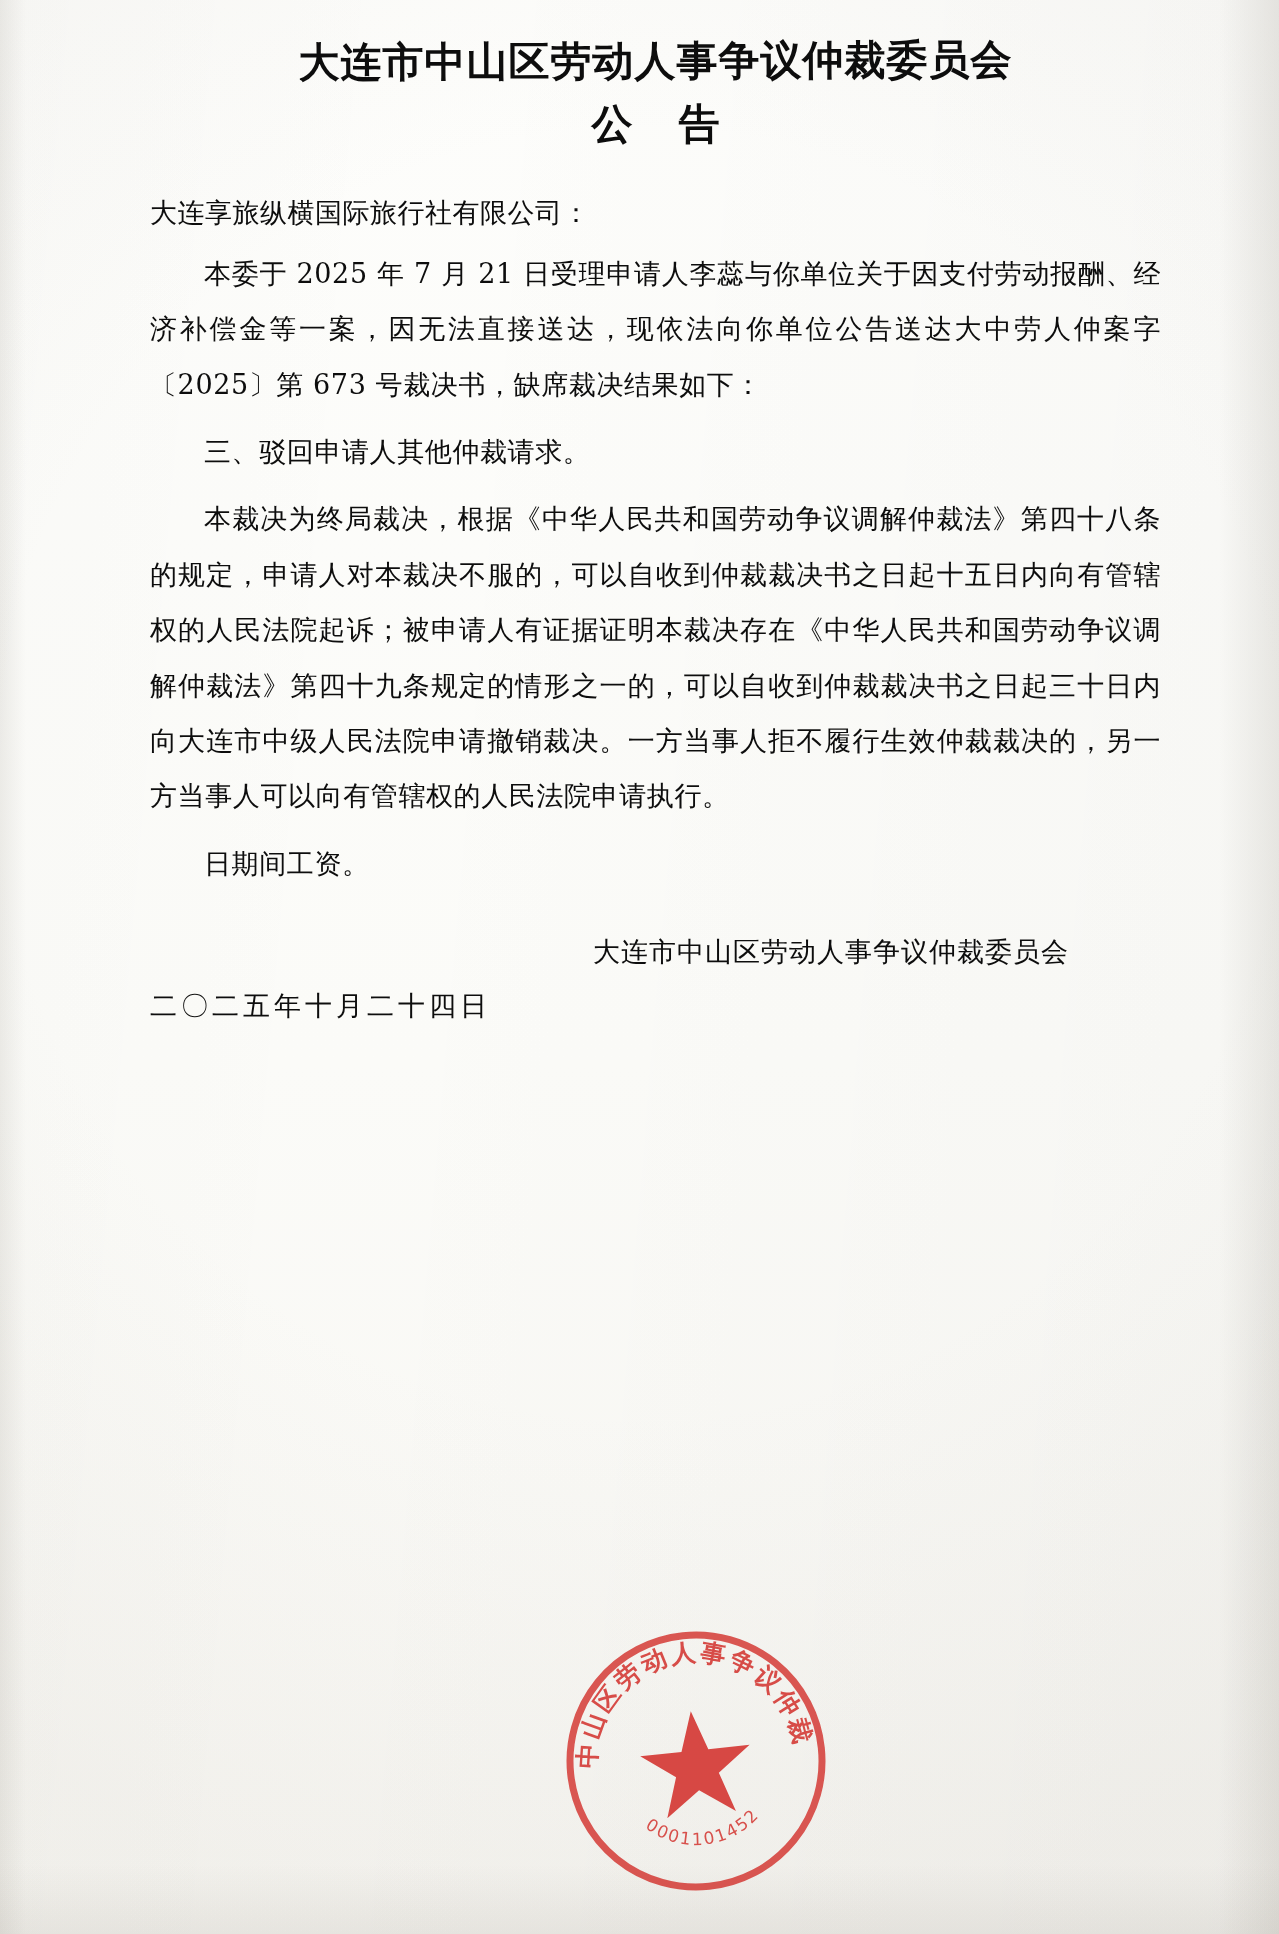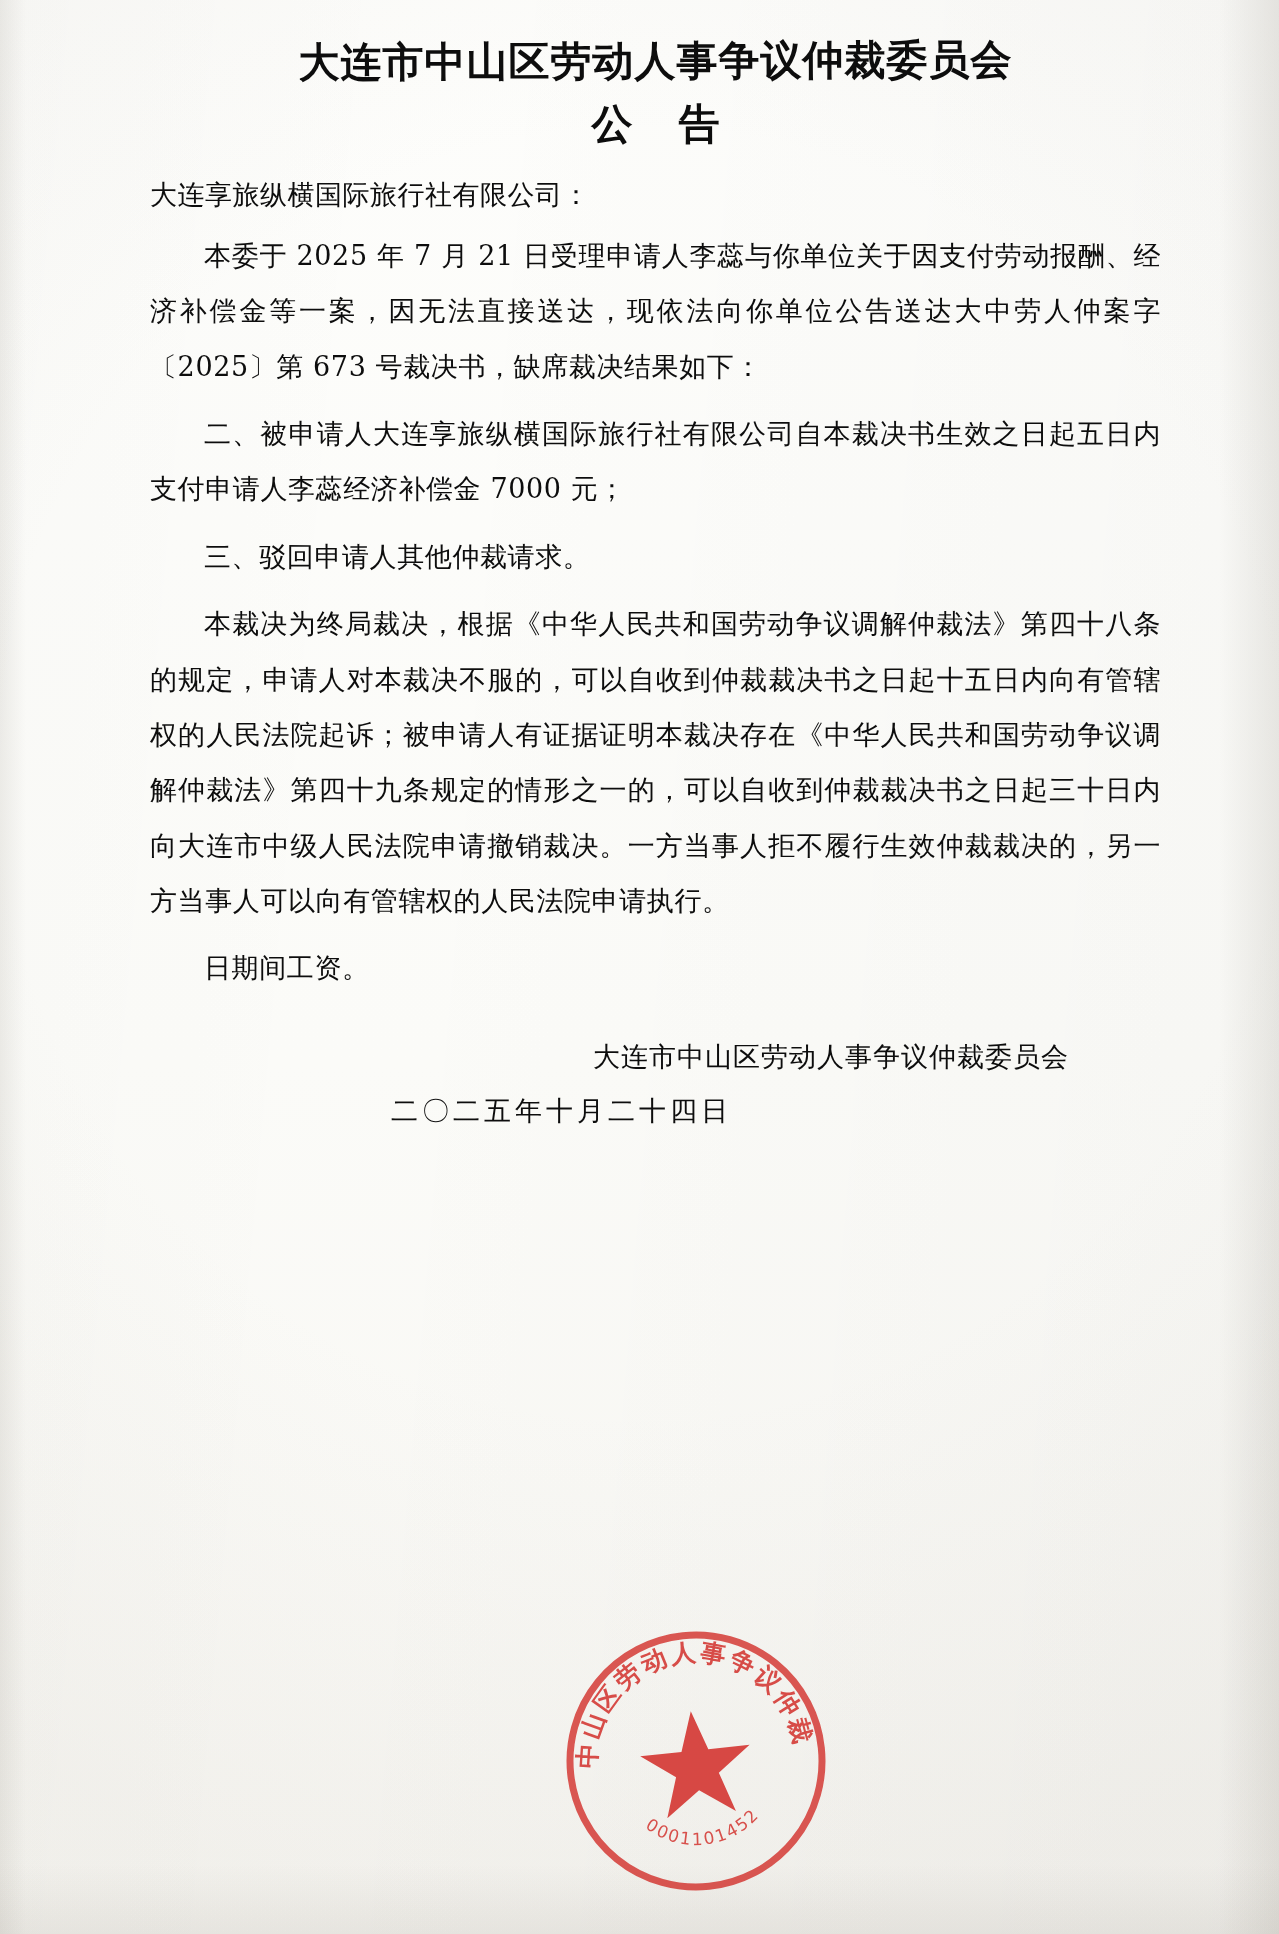--- a/index.html
+++ b/index.html
@@ -67,21 +67,21 @@
     text-align: center;
     font-size: 41px;
     font-weight: 700;
     letter-spacing: 16px;
     margin: 10px 0 0 16px;
     font-family: "DejaVu Sans", "Liberation Sans", sans-serif;
     transform: rotate(-0.25deg);
   }
 
   .addressee {
-    margin-top: 22px;
+    margin-top: 40px;
     font-size: 27px;
     line-height: 1.55;
     letter-spacing: 0.5px;
   }
 
   .para {
     font-size: 27px;
     line-height: 2.05;
     letter-spacing: 0.6px;
     text-indent: 2em;
@@ -97,21 +97,21 @@
     margin-top: 34px;
     font-size: 27px;
     line-height: 2.0;
     letter-spacing: 1px;
   }
   .sig-line {
     text-align: right;
     padding-right: 92px;
   }
   .sig-date {
-    text-align: center;
+    text-align: left;
     padding-right: 188px;
     letter-spacing: 4px;
   }
 
   
   .seal {
     position: absolute;
     left: 560px;
     top: 1625px;
     width: 272px;
@@ -134,21 +134,20 @@
 <div class="edge-shade-bottom"></div>
 
 <div class="page">
 
   <h1 class="doc-title">大连市中山区劳动人事争议仲裁委员会</h1>
   <div class="doc-subtitle">公 告</div>
 
   <div class="addressee">大连享旅纵横国际旅行社有限公司：</div>
 
   <p class="para">本委于 2025 年 7 月 21 日受理申请人李蕊与你单位关于因支付劳动报酬、经济补偿金等一案，因无法直接送达，现依法向你单位公告送达大中劳人仲案字〔2025〕第 673 号裁决书，缺席裁决结果如下：</p>
-  <p class="para">二、被申请人大连享旅纵横国际旅行社有限公司自本裁决书生效之日起五日内支付申请人李蕊经济补偿金 7000 元；</p>
   <p class="para">三、驳回申请人其他仲裁请求。</p>
   <p class="para">本裁决为终局裁决，根据《中华人民共和国劳动争议调解仲裁法》第四十八条的规定，申请人对本裁决不服的，可以自收到仲裁裁决书之日起十五日内向有管辖权的人民法院起诉；被申请人有证据证明本裁决存在《中华人民共和国劳动争议调解仲裁法》第四十九条规定的情形之一的，可以自收到仲裁裁决书之日起三十日内向大连市中级人民法院申请撤销裁决。一方当事人拒不履行生效仲裁裁决的，另一方当事人可以向有管辖权的人民法院申请执行。</p>
   <p class="para">日期间工资。</p>
 
   <div class="signature-block">
     <div class="sig-line">大连市中山区劳动人事争议仲裁委员会</div>
     <div class="sig-date">二〇二五年十月二十四日</div>
   </div>
 
 </div>

